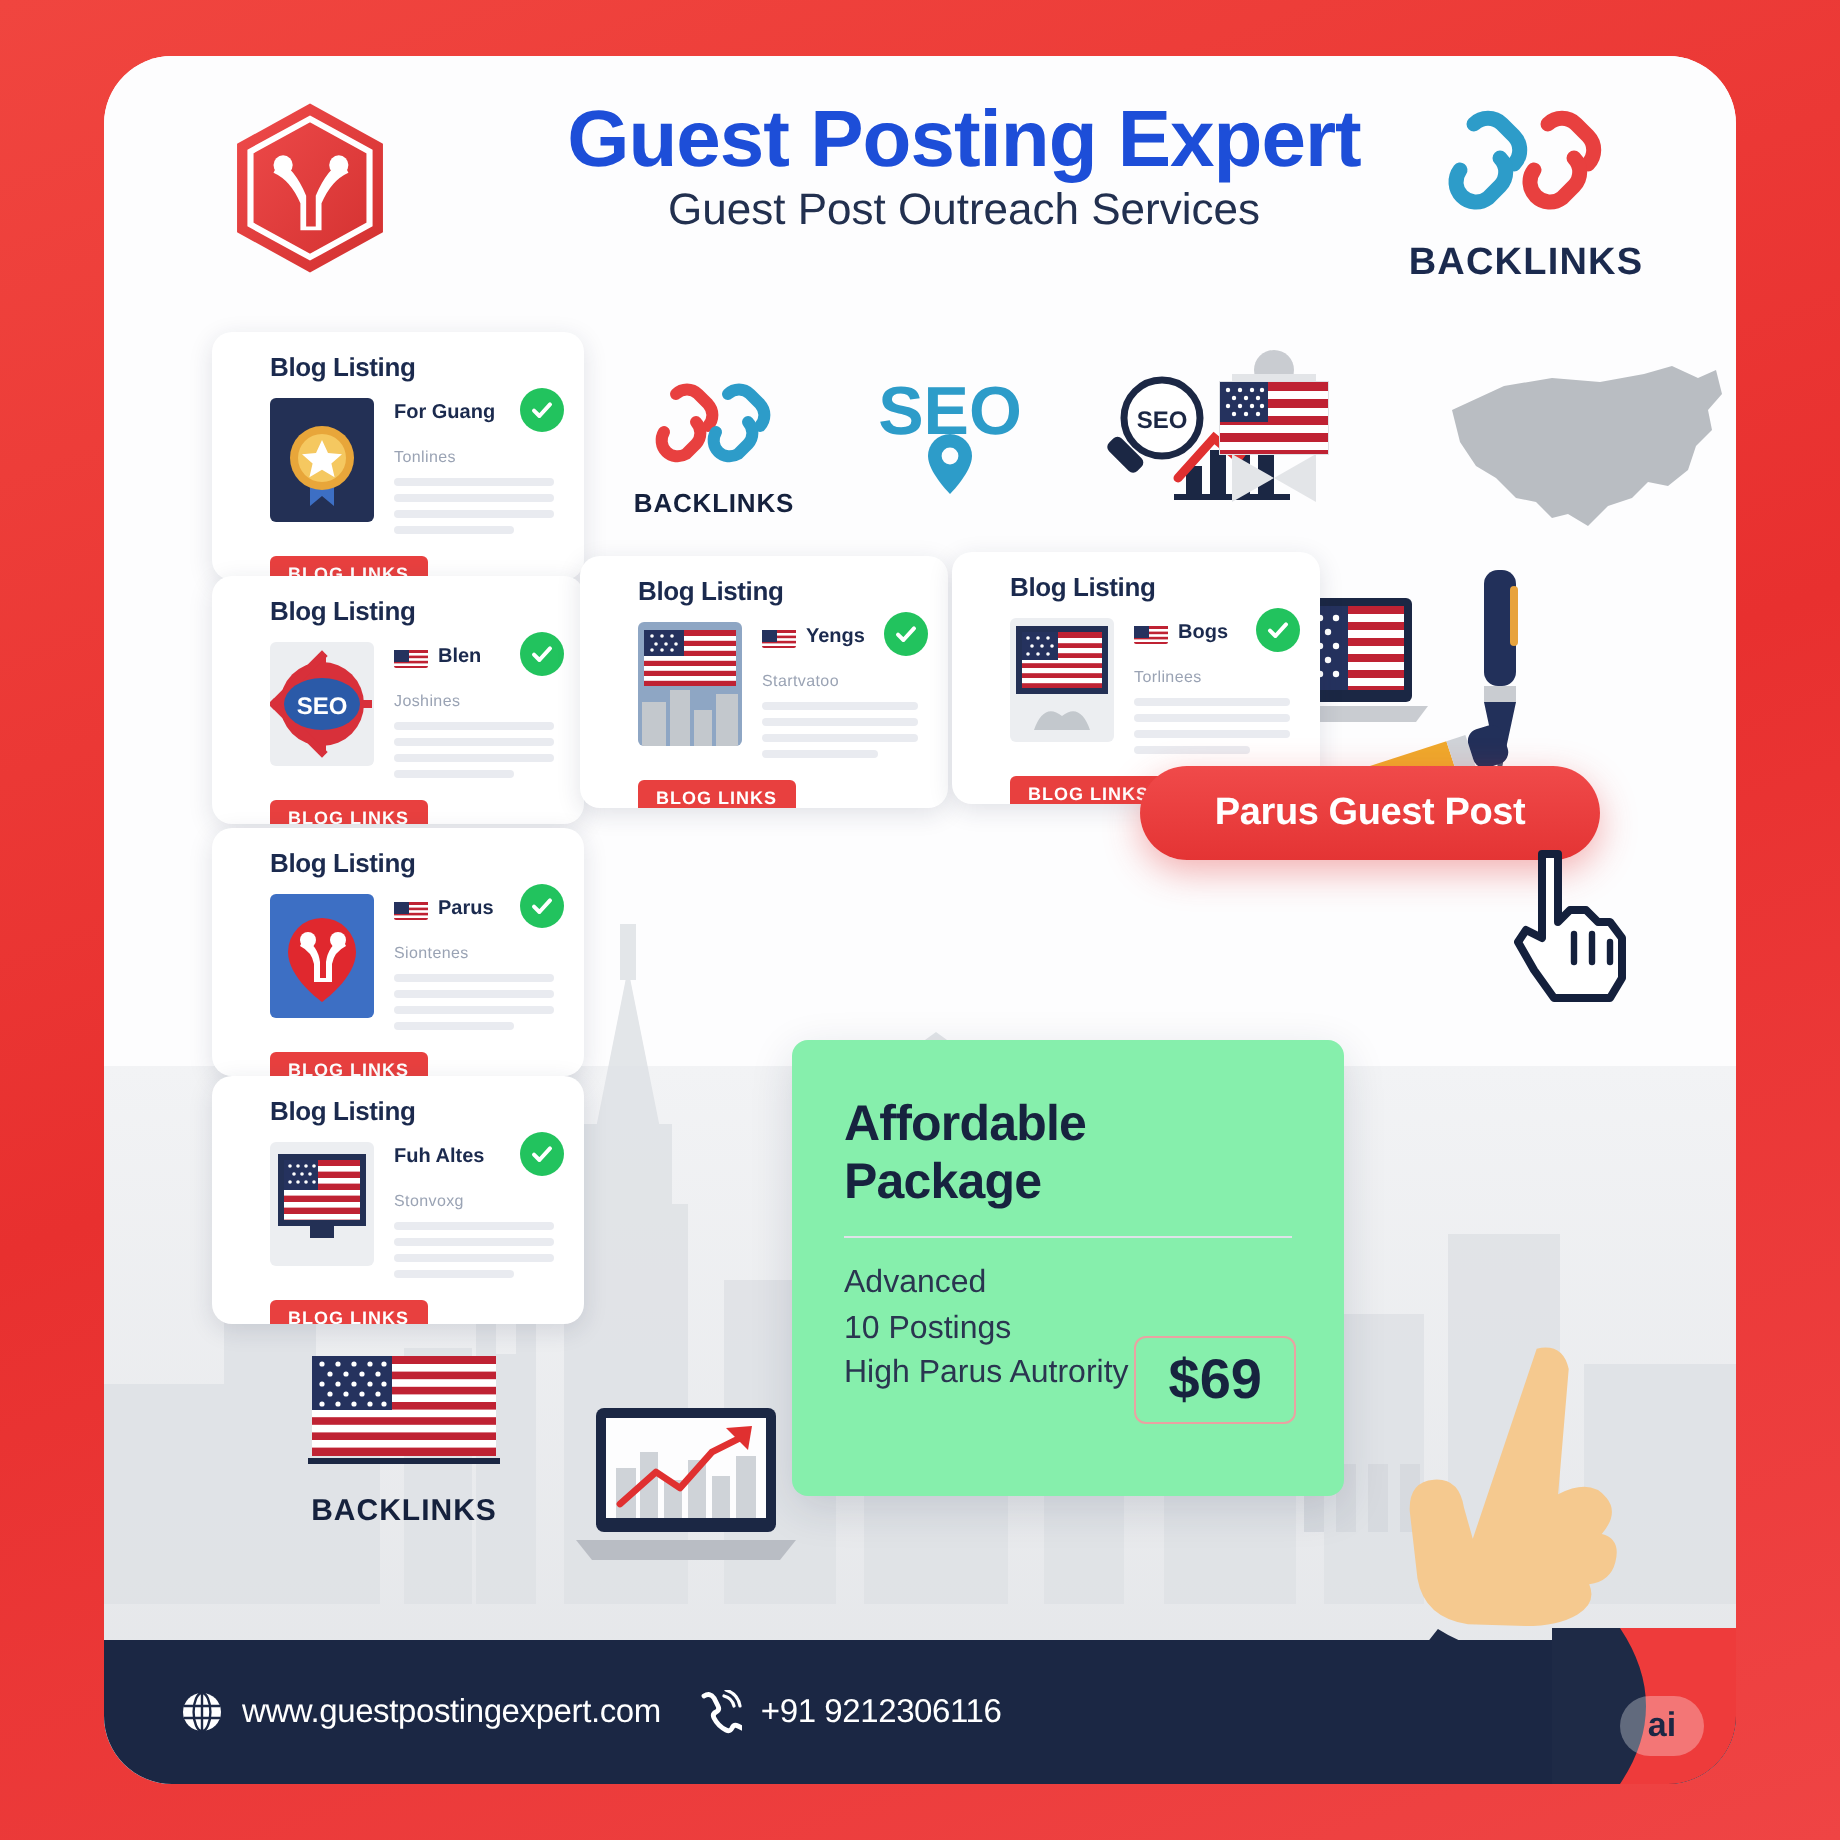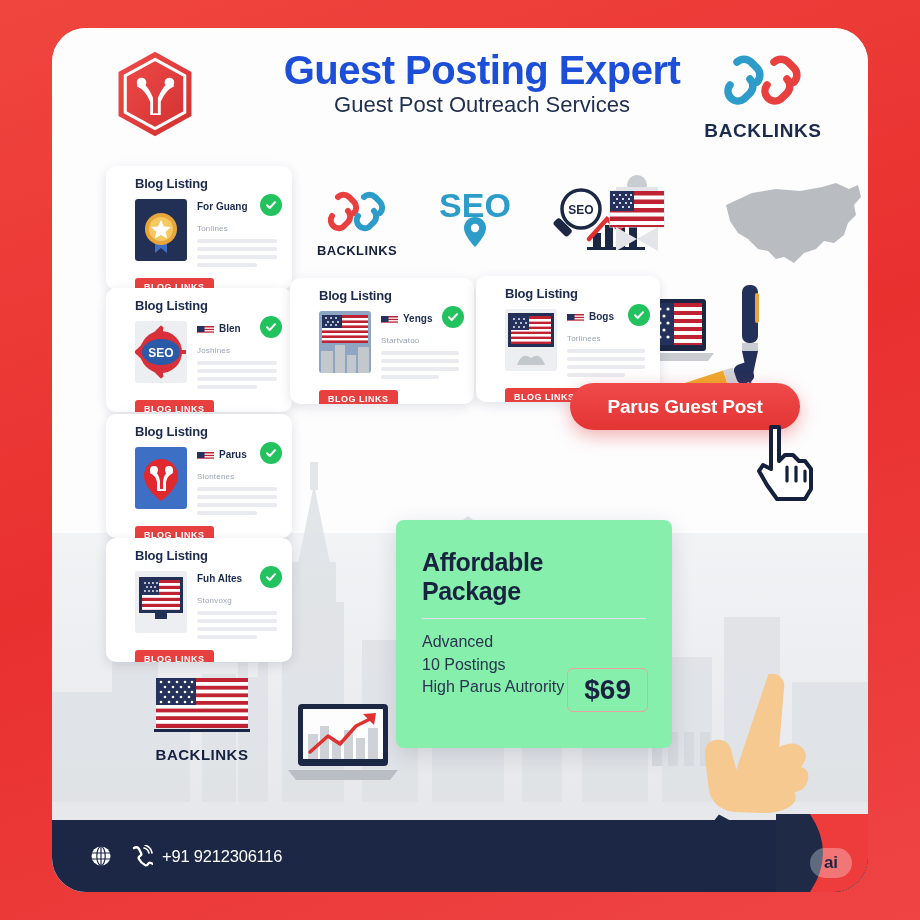--- a/index.html
+++ b/index.html
@@ -754,20 +754,21 @@
 
     <div class="footer">
       <div class="f-item">
         <svg width="22" height="22" viewBox="0 0 22 22">
           <circle cx="11" cy="11" r="9.5" fill="#fff"></circle>
           <g stroke="#1b2744" stroke-width="1.2" fill="none">
             <ellipse cx="11" cy="11" rx="4.2" ry="9.5"></ellipse>
             <path d="M2 8 H20 M2 14 H20 M11 1.5 V20.5"></path>
           </g>
         </svg>
+        <span class="f-text">www.guestpostingexpert.com</span>
       </div>
       <div class="f-item">
         <svg width="23" height="22" viewBox="0 0 23 22">
           <path d="M4 3 q3 -2 5 1 l2 4 q1 2 -1 3 q-2 1 -1 3 q2 4 6 6 q2 1 3 -1 q1 -2 3 -1 l4 2" fill="none" stroke="#fff" stroke-width="2.4" stroke-linecap="round"></path>
           <path d="M14 3 q4 1 5 5 M15 0 q6 2 7 8" fill="none" stroke="#fff" stroke-width="1.6" stroke-linecap="round"></path>
         </svg>
         <span class="f-text">+91 9212306116</span>
       </div>
 
       <div class="ai-splash">

